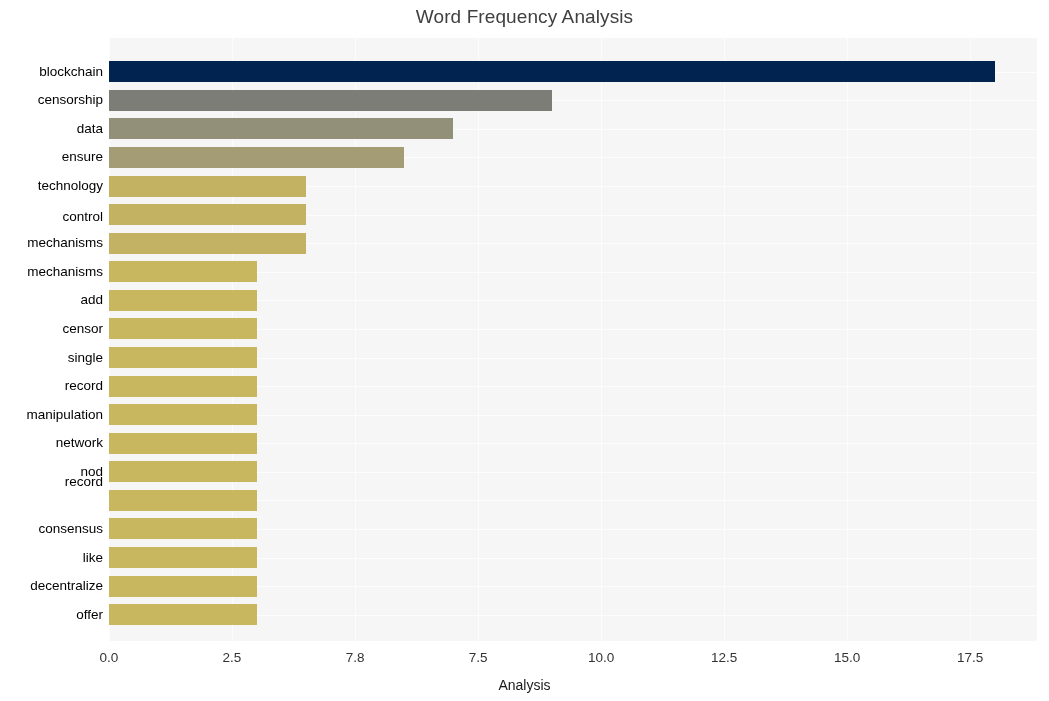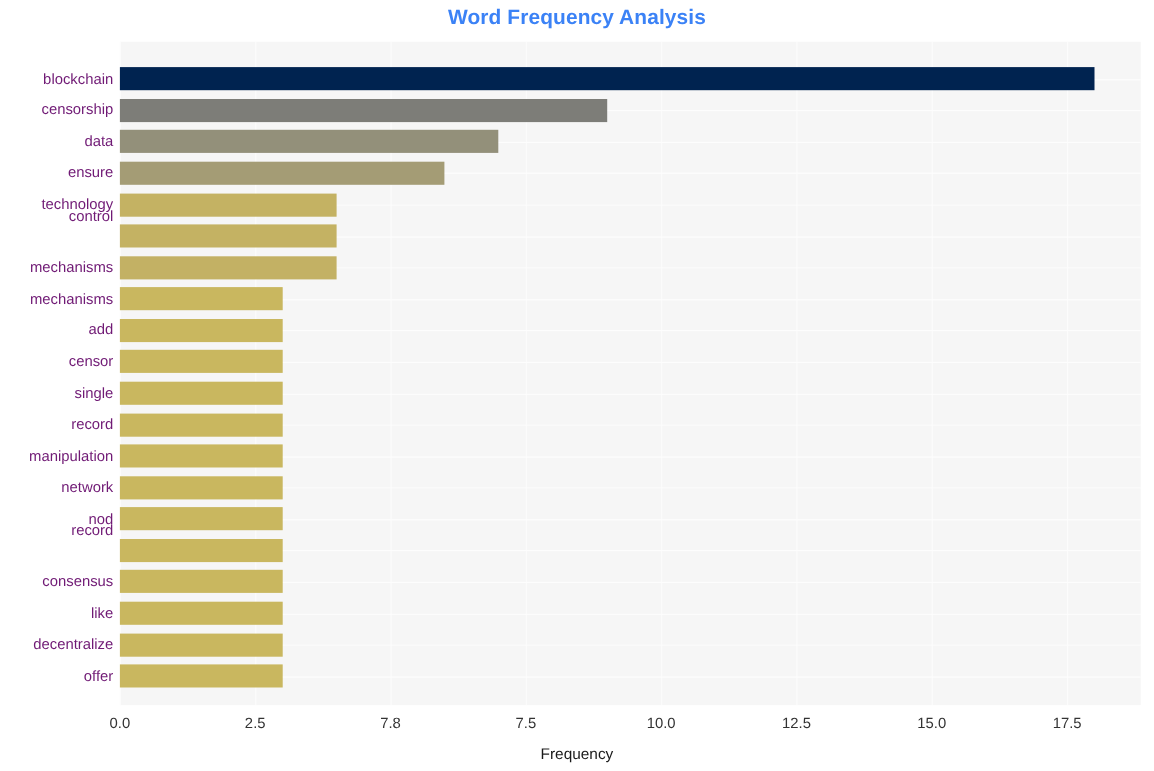--- a/index.html
+++ b/index.html
@@ -15,22 +15,22 @@
     height:701px;
     background:#ffffff;
   }
   
   #chart-title {
     position:absolute;
     left:0; top:6px;
     width:1049px;
     text-align:center;
     font-size:19px;
-    font-weight:bold;
-    color:#3b82f6;
+    font-weight:normal;
+    color:#404040;
     letter-spacing:0.1px;
   }
   
   #plot-area {
     position:absolute;
     left:109px;
     top:38px;
     width:928px;
     height:603px;
     background:#f6f6f6;
@@ -62,21 +62,21 @@
     left:0; top:38px;
     width:103px;
     height:603px;
   }
   .ytick-label {
     position:absolute;
     right:0;
     width:103px;
     text-align:right;
     font-size:13.5px;
-    color:#701a75;
+    color:#000000;
     line-height:14px;
     white-space:nowrap;
   }
   
   #x-axis {
     position:absolute;
     left:0; top:641px;
     width:1049px;
     height:60px;
   }
@@ -159,39 +159,39 @@
         <div class="bar" title="offer: 3" style="width: 147.614px; top: 566.208px; background: rgb(201, 183, 95);"></div>
       </div>
   </div>
 
   <div id="y-axis">
       <div class="ytick-label" style="top: 26.7223px;">blockchain</div>
       <div class="ytick-label" style="top: 55.3005px; margin-left: 20px;">censorship</div>
       <div class="ytick-label" style="top: 83.8787px;">data</div>
       <div class="ytick-label" style="top: 112.457px;">ensure</div>
       <div class="ytick-label" style="top: 141.035px;">technology</div>
-      <div class="ytick-label" style="top: 152px; padding-left: 42px;">control</div>
+      <div class="ytick-label" style="top: 172px; padding-left: 42px;">control</div>
       <div class="ytick-label" style="top: 198.191px;">mechanisms</div>
       <div class="ytick-label" style="top: 226.77px;">mechanisms</div>
       <div class="ytick-label" style="top: 255.348px; margin-left: 27px;">add</div>
       <div class="ytick-label" style="top: 283.926px;">censor</div>
       <div class="ytick-label" style="top: 312.504px;">single</div>
       <div class="ytick-label" style="top: 341.082px;">record</div>
       <div class="ytick-label" style="top: 369.661px;">manipulation</div>
       <div class="ytick-label" style="top: 398.239px;">network</div>
       <div class="ytick-label" style="top: 426.817px;">nod</div>
       <div class="ytick-label" style="top: 437px;">record</div>
       <div class="ytick-label" style="top: 483.973px;">consensus</div>
       <div class="ytick-label" style="top: 512.552px;">like</div>
       <div class="ytick-label" style="top: 541.13px;">decentralize</div>
       <div class="ytick-label" style="top: 569.708px; padding-left: 24px;">offer</div>
     </div>
 
   <div id="x-axis">
-    <div id="x-axis-title">Frequency</div>
+    <div id="x-axis-title">Analysis</div>
   <div class="xtick-label" style="left: 109px;">0.0</div>
       <div class="xtick-label" style="left: 232.012px;">2.5</div>
       <div class="xtick-label" style="left: 355.023px;">7.8</div>
       <div class="xtick-label" style="left: 478.035px;">7.5</div>
       <div class="xtick-label" style="left: 601.047px;">10.0</div>
       <div class="xtick-label" style="left: 724.058px;">12.5</div>
       <div class="xtick-label" style="left: 847.07px;">15.0</div>
       <div class="xtick-label" style="left: 970.082px;">17.5</div>
     </div>
 

